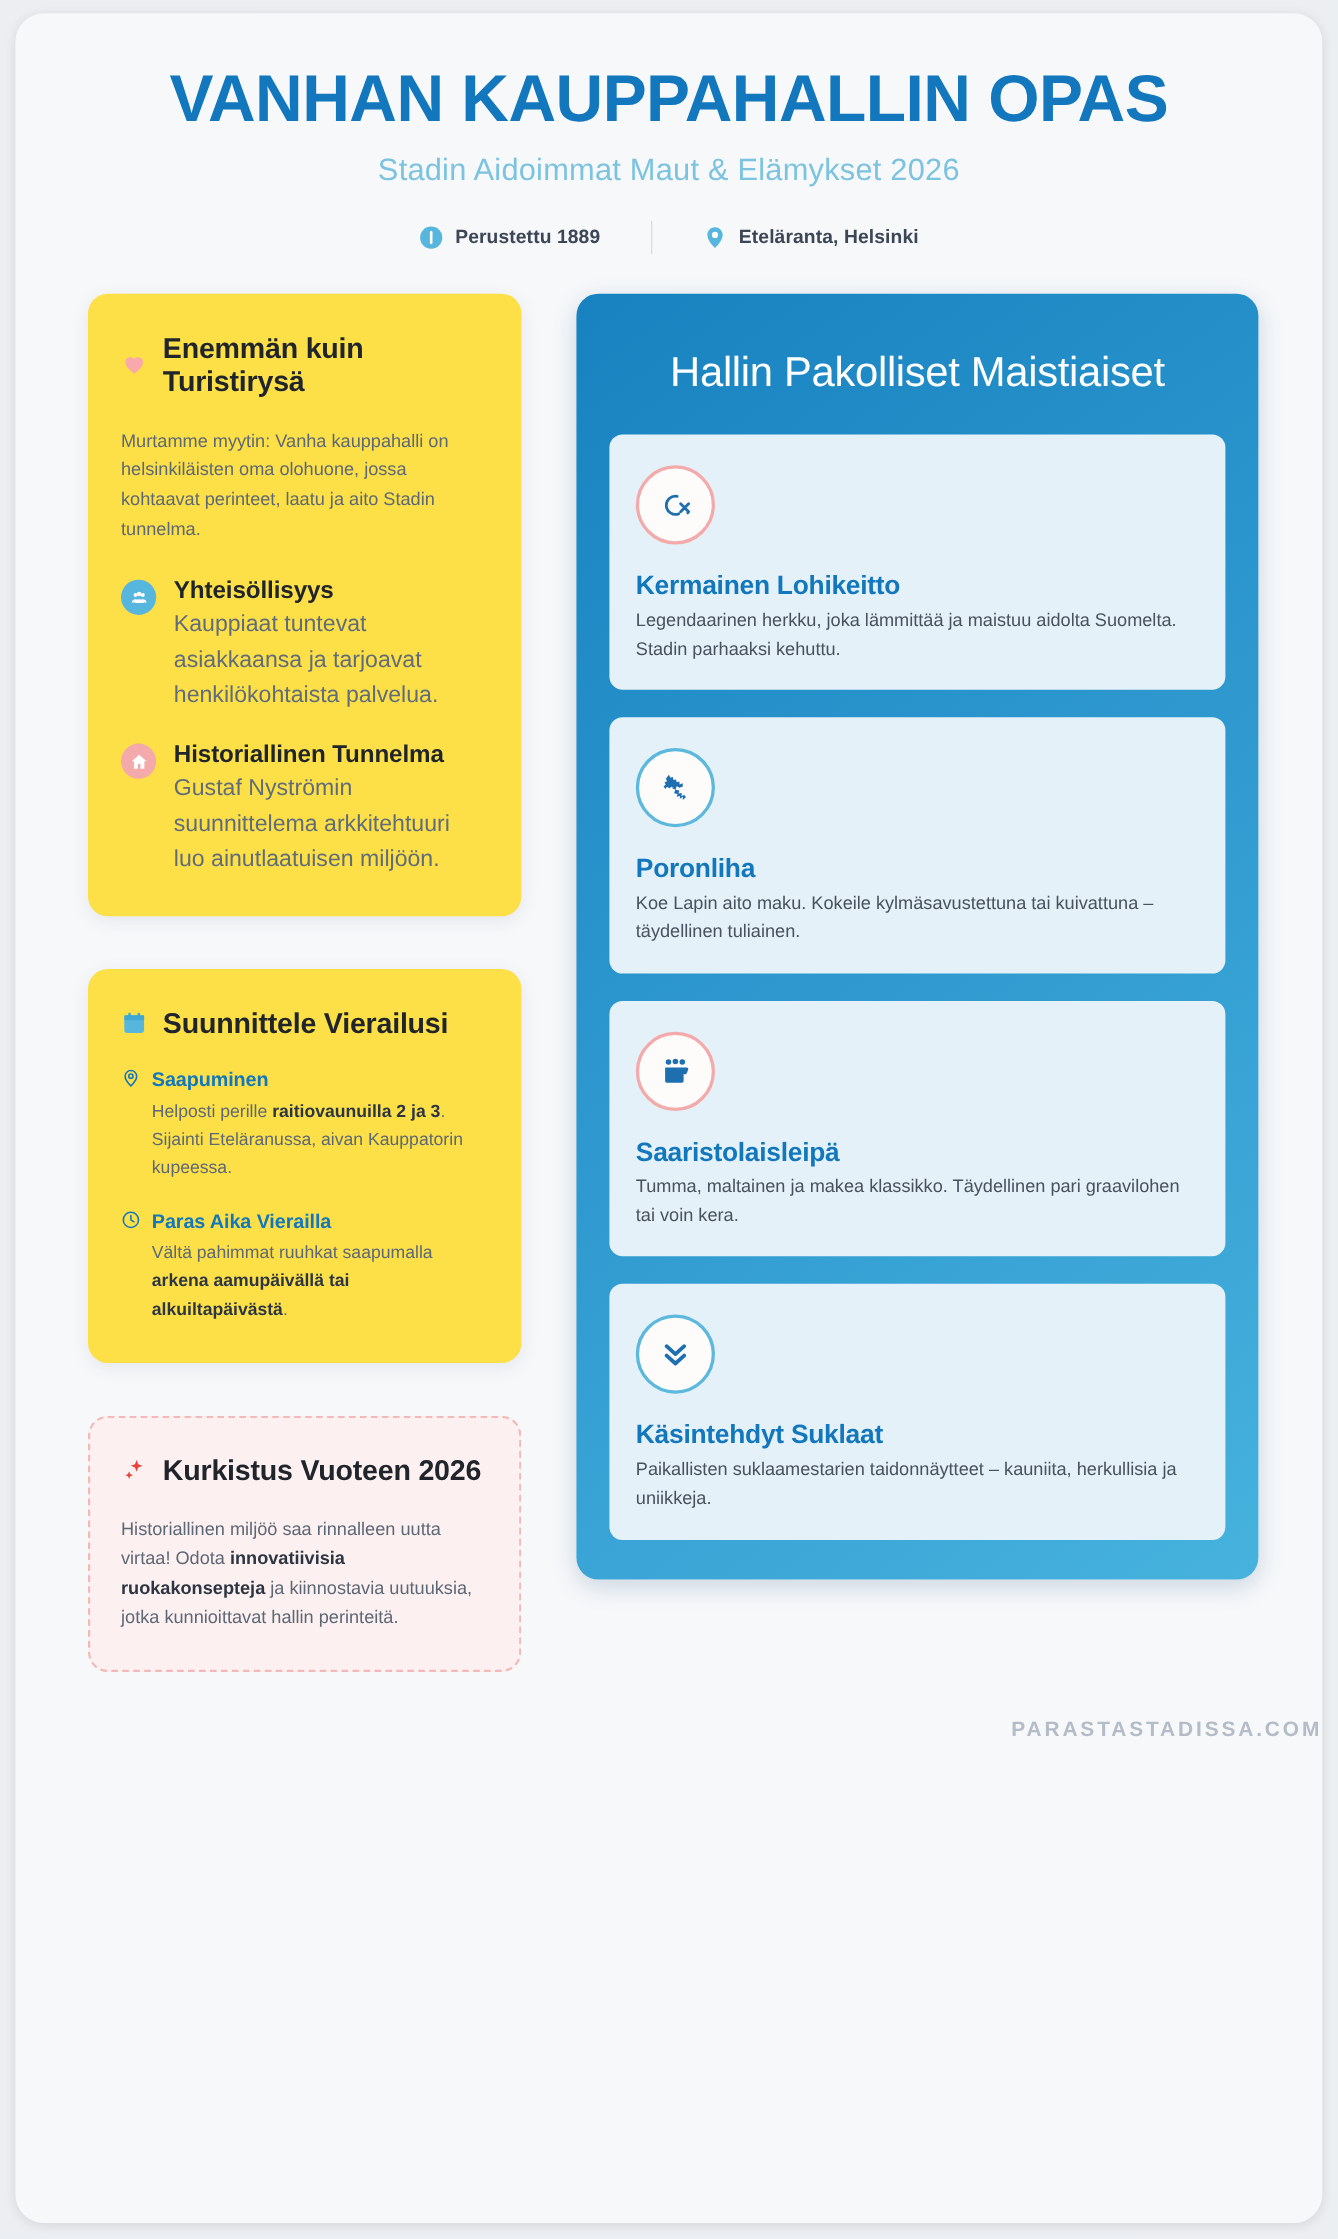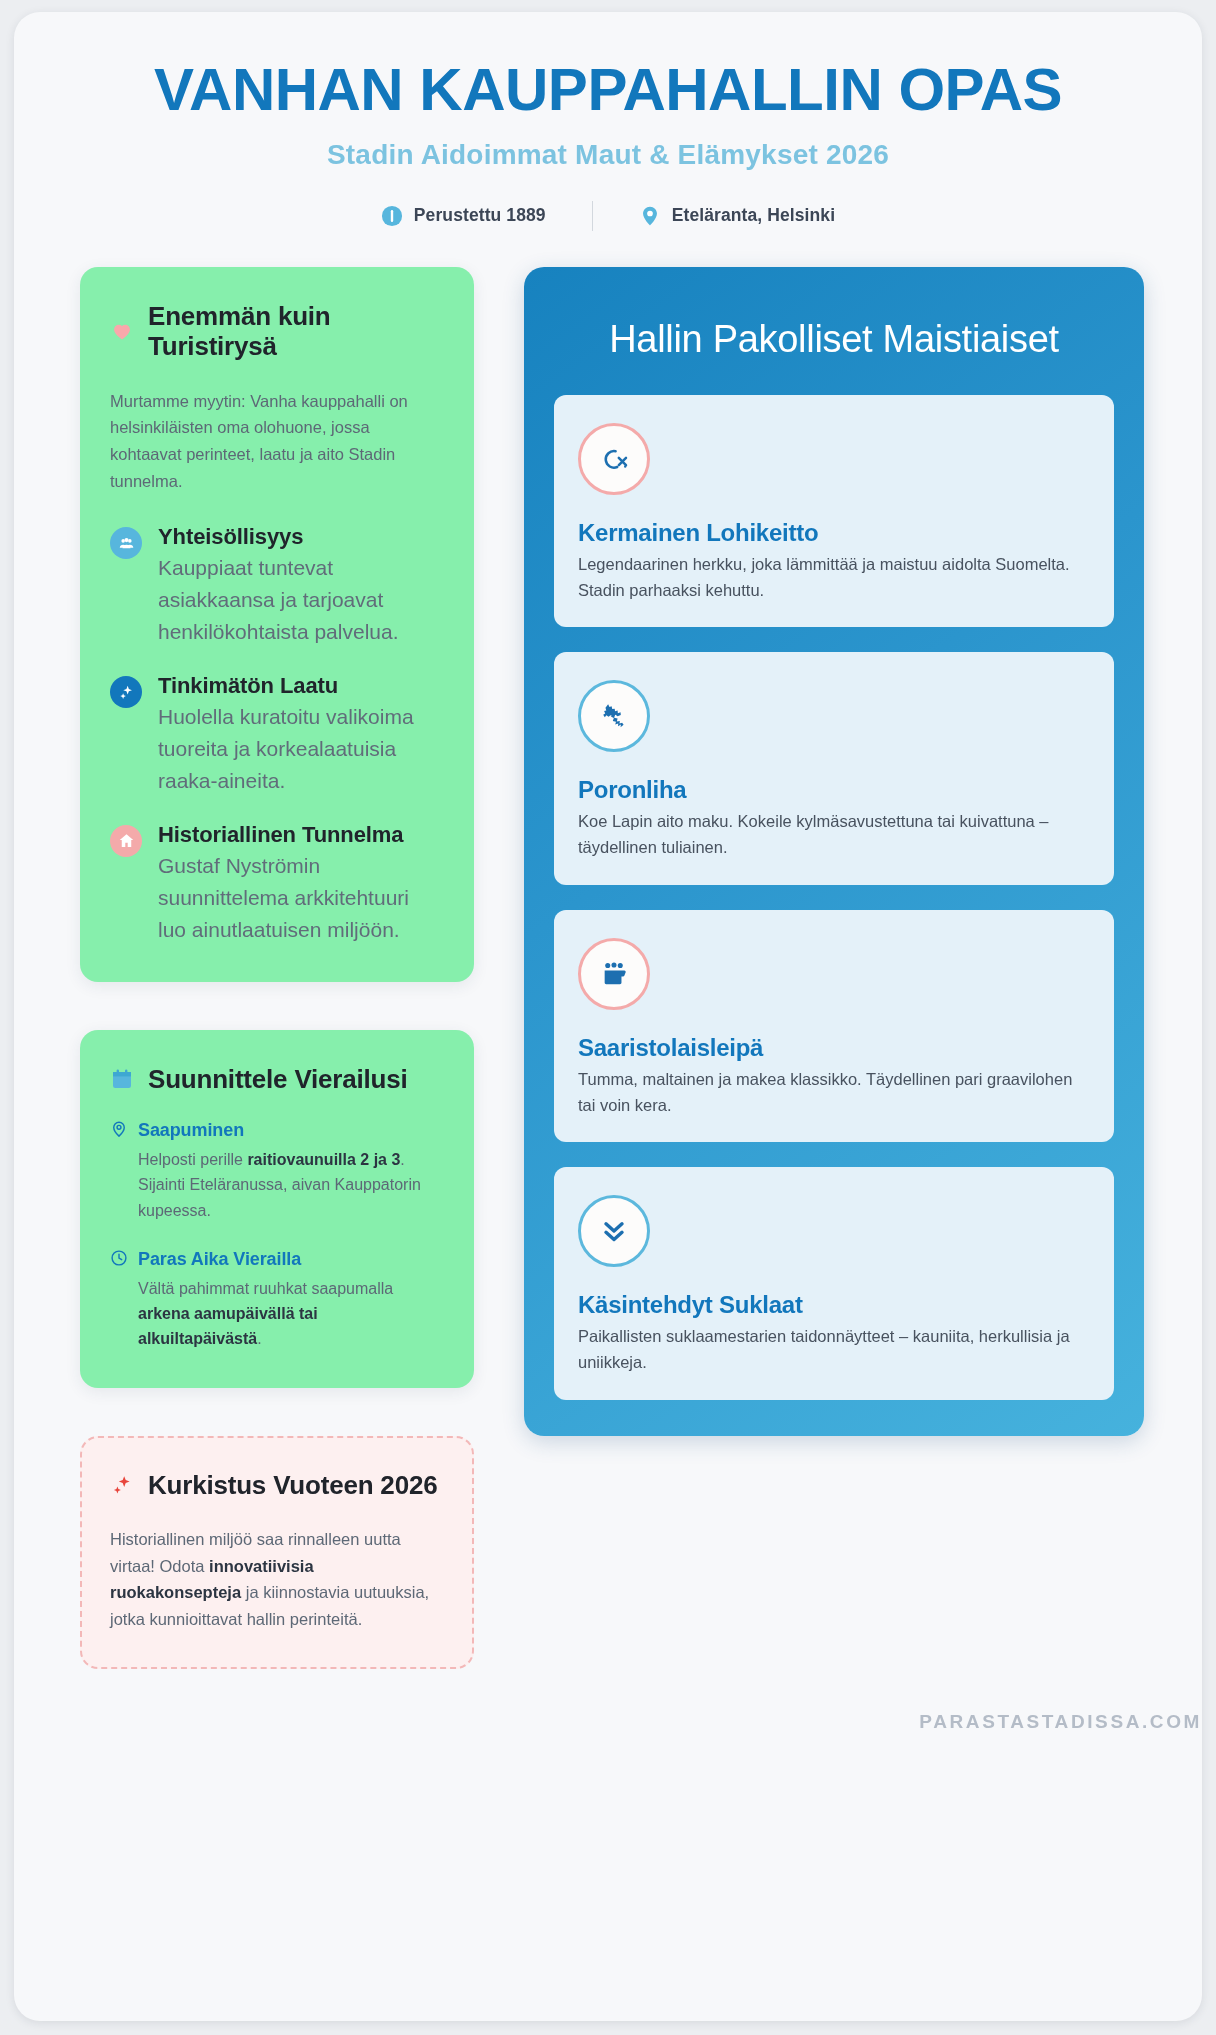--- a/index.html
+++ b/index.html
@@ -41,21 +41,21 @@
     font-weight: 700;
     letter-spacing: -0.5px;
     color: #1277bc;
     text-transform: uppercase;
     max-width: 980px;
     margin: 0 auto;
   }
   .subtitle {
     margin-top: 16px;
     font-size: 28px;
-    font-weight: 700;
+    font-weight: 400;
     color: #7cc3e0;
     letter-spacing: 0.2px;
   }
 
   .meta-row {
     margin-top: 30px;
     display: flex;
     align-items: center;
     justify-content: center;
     gap: 16px;
@@ -82,21 +82,21 @@
     display: flex;
     gap: 50px;
     padding: 36px 58px 0 66px;
     align-items: flex-start;
   }
   .col-left  { width: 394px; flex: 0 0 394px; }
   .col-right { width: 620px; flex: 0 0 620px; }
 
   
   .card {
-    background: #86efac;
+    background: #fde047;
     border-radius: 18px;
     padding: 34px 32px 36px 30px;
     box-shadow: 0 4px 16px rgba(40,55,80,0.085);
     margin-bottom: 48px;
   }
   .card-head {
     display: flex;
     align-items: center;
     gap: 14px;
     margin-bottom: 26px;
@@ -310,34 +310,20 @@
                       <path d="M6.4 18.6c0-3 2.5-4.9 5.6-4.9s5.6 1.9 5.6 4.9z"></path>
                     </g>
                   </svg>
               </span>
               <div class="feat-text">
                 <div class="feat-title">Yhteisöllisyys</div>
                 <div class="feat-desc">Kauppiaat tuntevat asiakkaansa ja tarjoavat henkilökohtaista palvelua.</div>
               </div>
             </div>
 
-            <div class="feature">
-              <span class="feat-badge" style="background:#1277bc">
-                <svg viewBox="0 0 24 24">
-                    <g fill="#ffffff">
-                      <path d="M13.6 2.6l1.7 4.4 4.4 1.7-4.4 1.7-1.7 4.4-1.7-4.4L7.5 8.7l4.4-1.7z"></path>
-                      <path d="M7.2 13.2l1.1 2.8 2.8 1.1-2.8 1.1-1.1 2.8-1.1-2.8-2.8-1.1 2.8-1.1z"></path>
-                    </g>
-                  </svg>
-              </span>
-              <div class="feat-text">
-                <div class="feat-title">Tinkimätön Laatu</div>
-                <div class="feat-desc">Huolella kuratoitu valikoima tuoreita ja korkealaatuisia raaka-aineita.</div>
-              </div>
-            </div>
 
             <div class="feature">
               <span class="feat-badge" style="background:#f4aaaa">
                 <svg viewBox="0 0 24 24">
                     <path d="M12 3L2.5 11.2h2.8V21h5V15h3.4v6h5v-9.8h2.8z" fill="#ffffff"></path>
                   </svg>
               </span>
               <div class="feat-text">
                 <div class="feat-title">Historiallinen Tunnelma</div>
                 <div class="feat-desc">Gustaf Nyströmin suunnittelema arkkitehtuuri luo ainutlaatuisen miljöön.</div>

